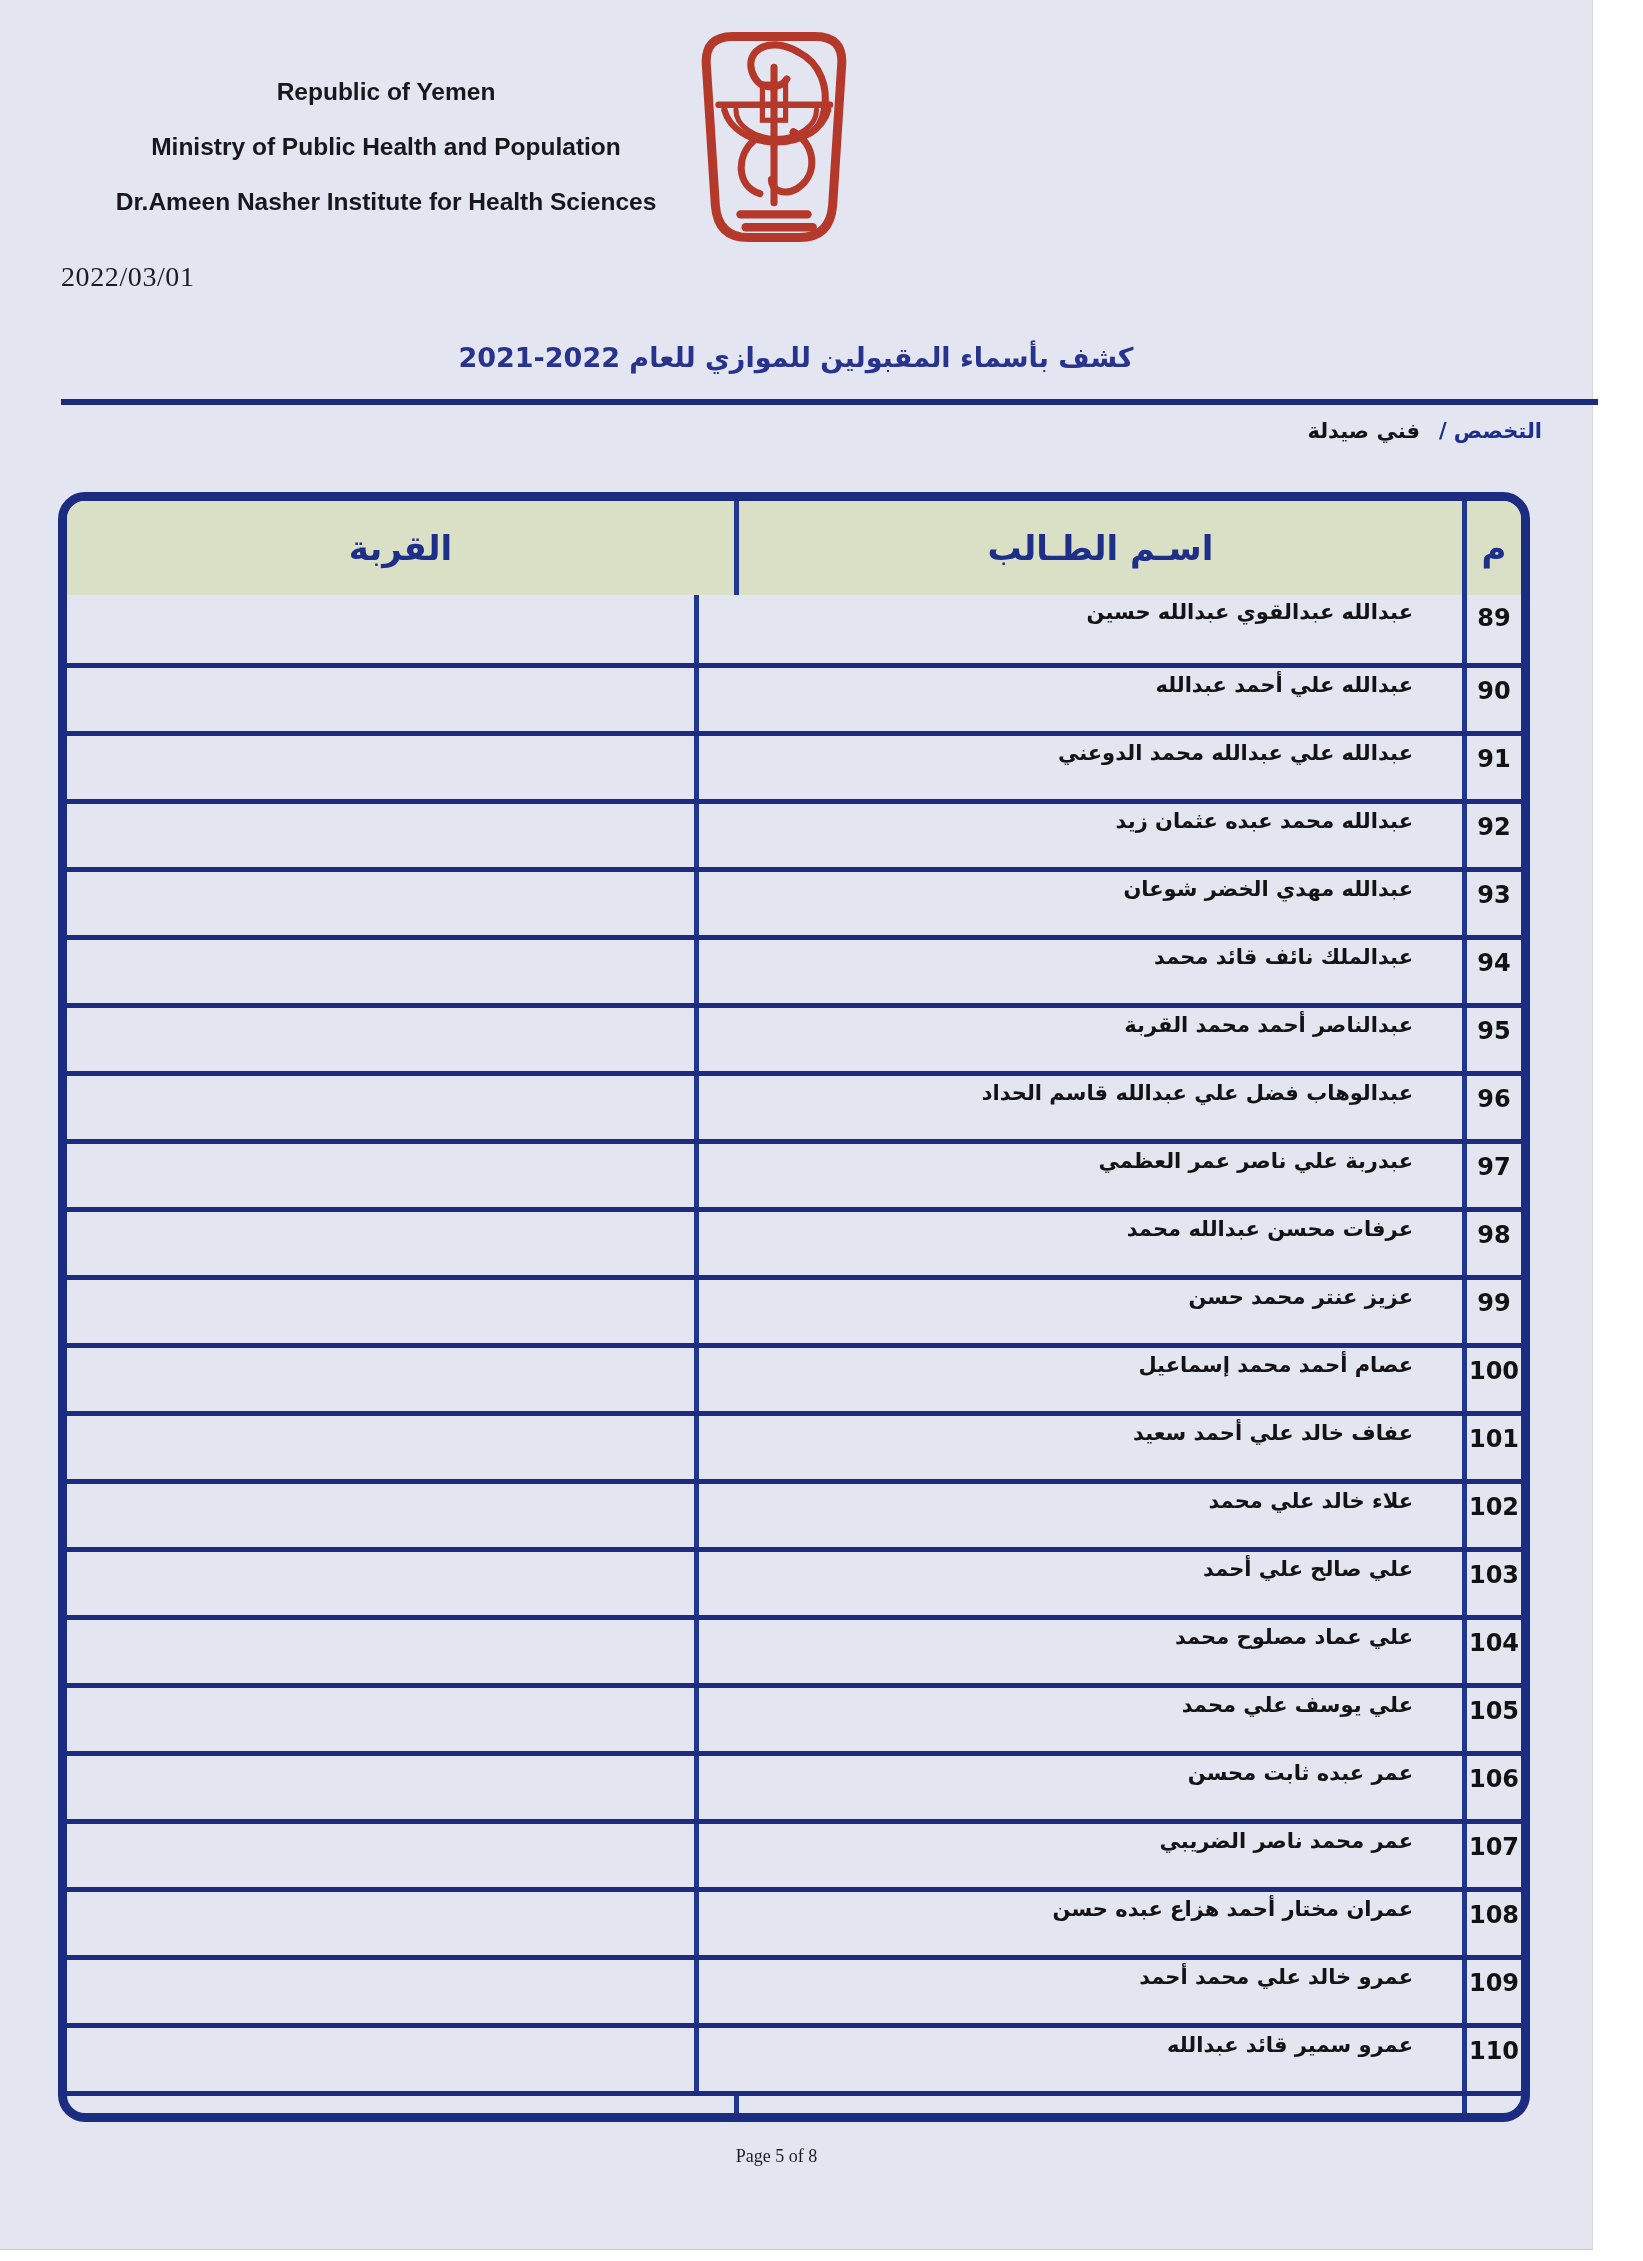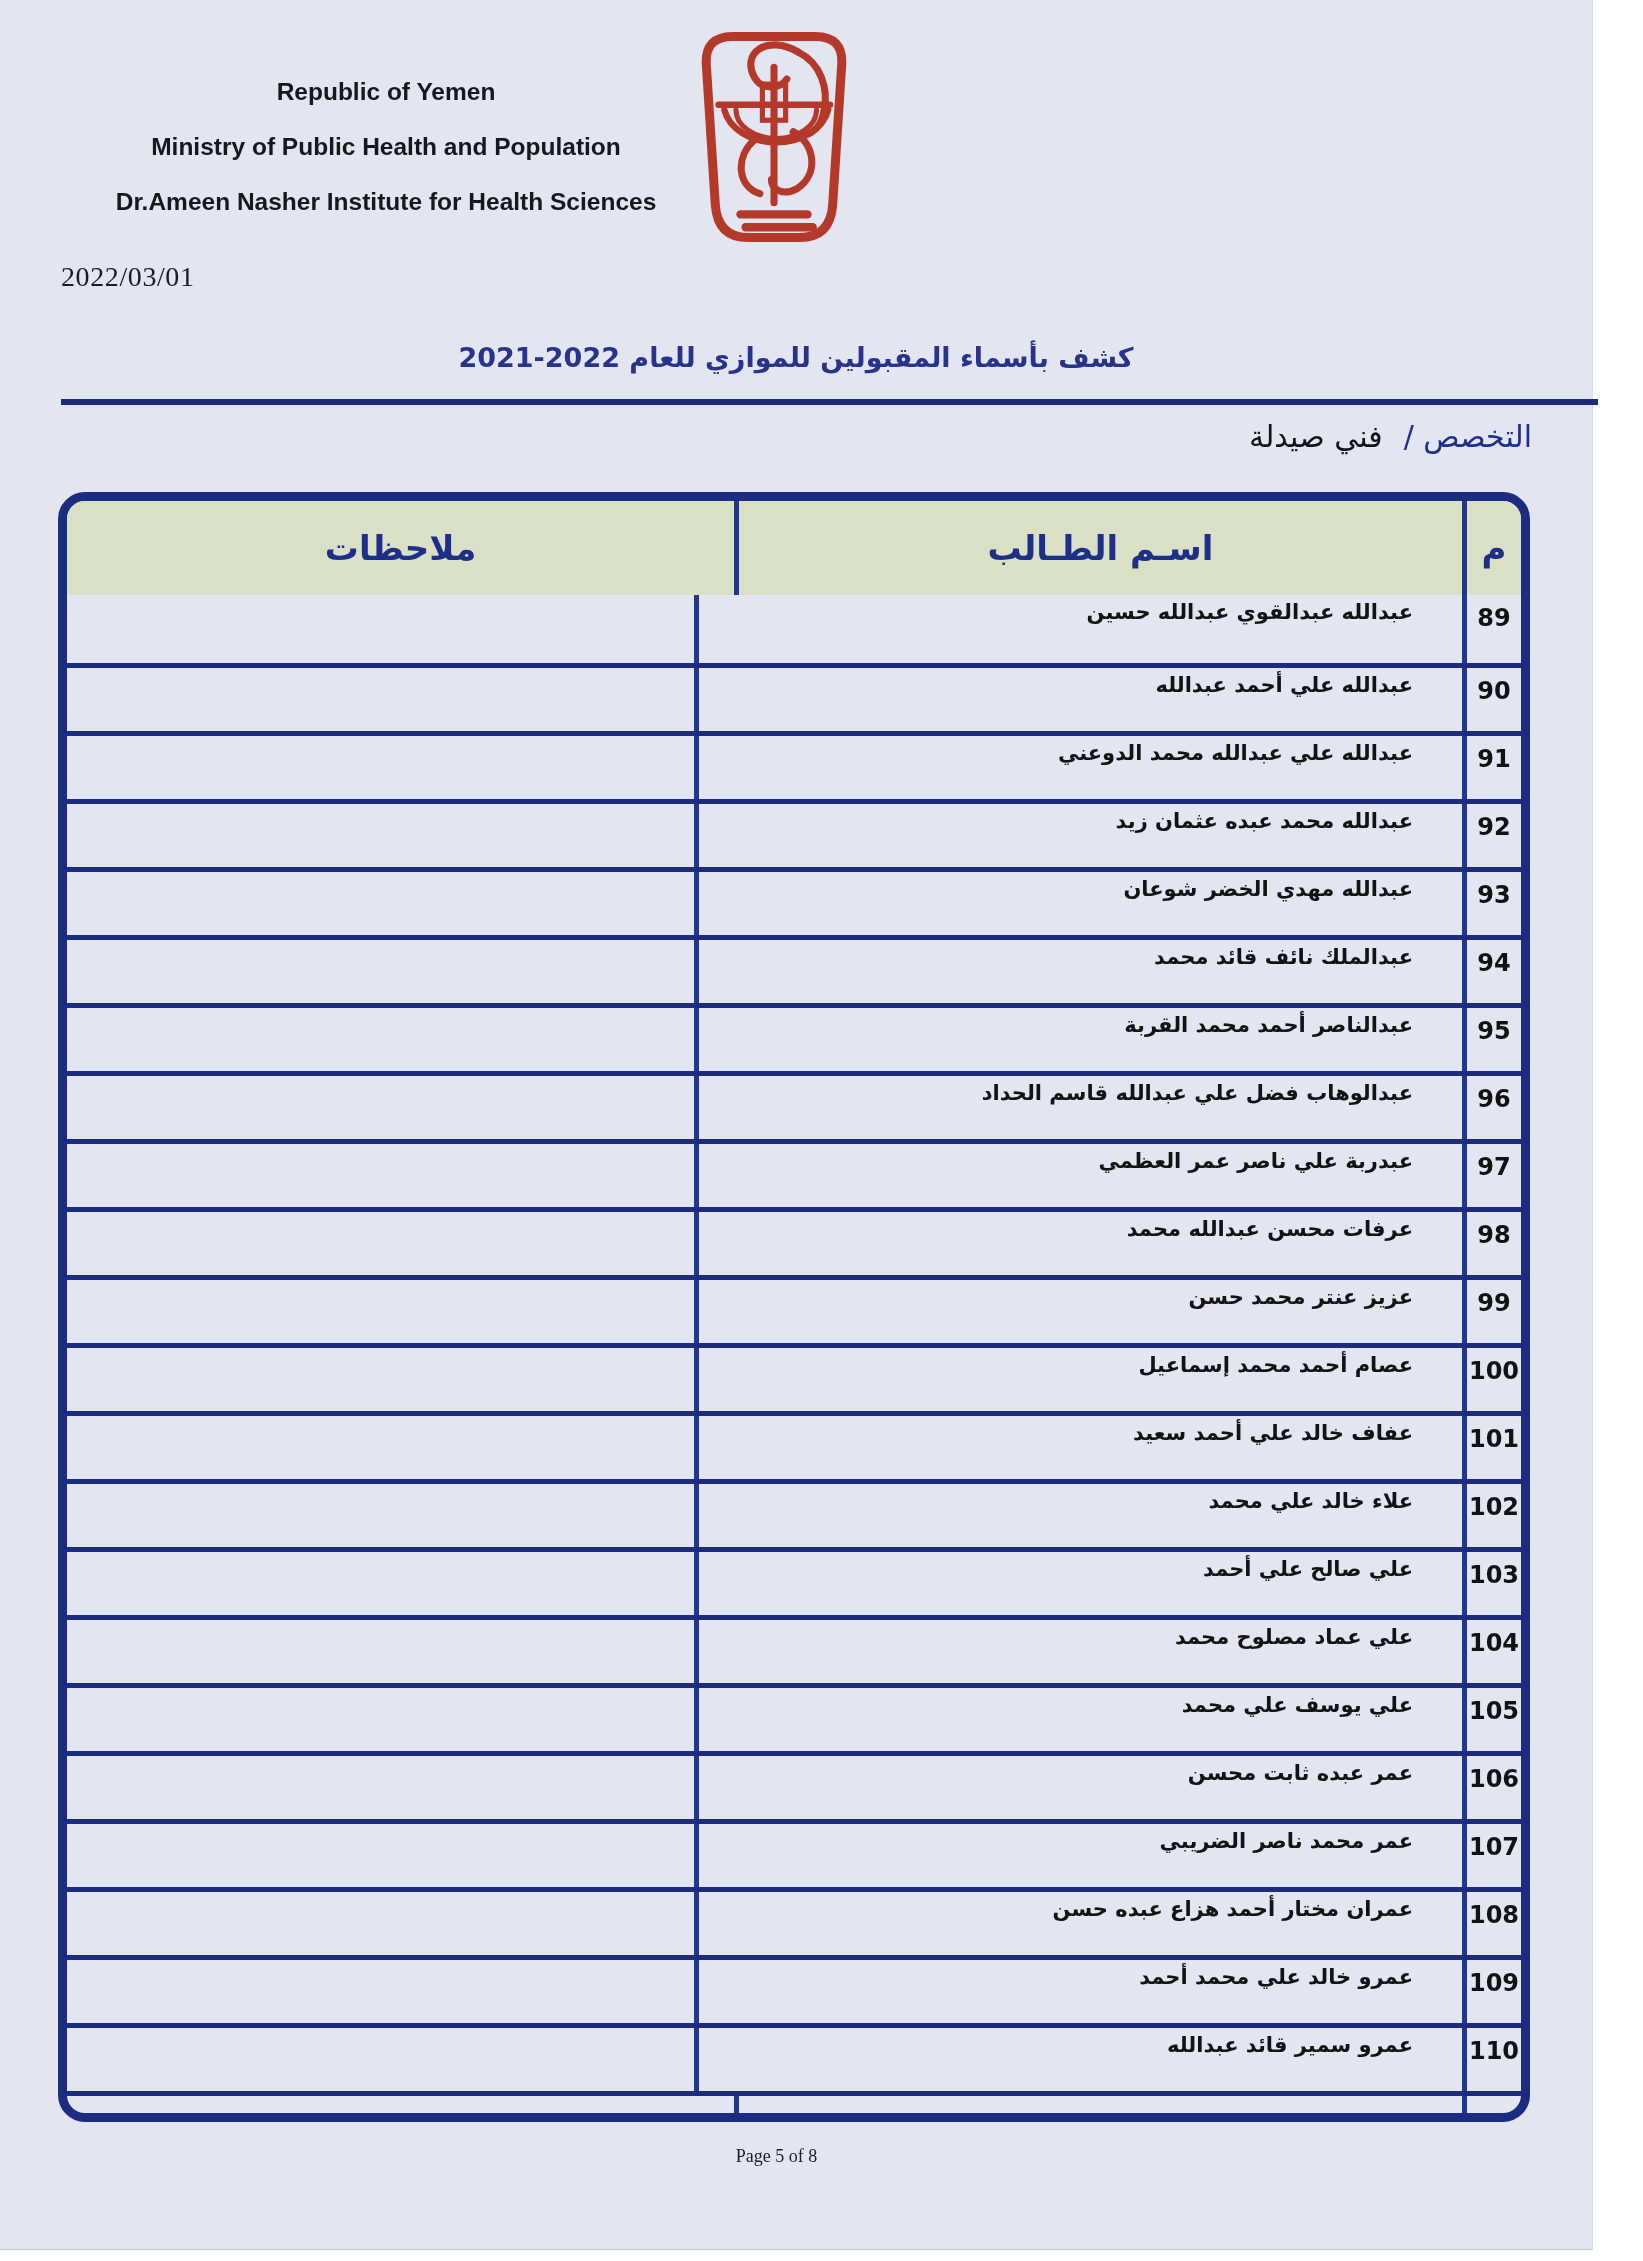--- a/index.html
+++ b/index.html
@@ -28,22 +28,22 @@
     font-family:Liberation Serif, serif;font-weight:400;font-size:28px;
     color:#1c1c22;letter-spacing:0.6px;
   }
   
   .doc-title{
     position:absolute;left:0;top:342px;width:1592px;text-align:center;
     direction:rtl;font-weight:700;font-size:27px;color:#27338c;
   }
   .hrule{position:absolute;left:61px;top:399px;width:1537px;height:5.8px;background:#1b2a7c;}
   .spec-line{
-    position:absolute;right:60px;top:419px;direction:rtl;
-    font-weight:400;font-size:30px;white-space:nowrap;
+    position:absolute;right:50px;top:419px;direction:rtl;
+    font-weight:700;font-size:21px;white-space:nowrap;
   }
   .spec-line .lbl{color:#1c2f8c;}
   .spec-line .val{color:#141414;margin-right:11.6px;}
   
   .roster{
     position:absolute;left:58px;top:492px;width:1454px;
     border:9px solid #1c2c80;border-radius:27px;overflow:hidden;
     background:#e3e5f1;box-sizing:content-box;
   }
   .trow{display:flex;flex-direction:row-reverse;box-sizing:border-box;}
@@ -102,21 +102,21 @@
   <div class="hrule"></div>
   <div class="spec-line">
     <span class="lbl">التخصص /</span>
     <span class="val">فني صيدلة</span>
   </div>
 
   <div class="roster">
     <div class="trow thead">
       <div class="cell c-serial">م</div>
       <div class="cell c-name">اسـم الطـالب</div>
-      <div class="cell c-notes">ملاحظات</div>
+      <div class="cell c-notes">القربة</div>
     </div>
     <div class="tbody">
         <div class="trow">
     <div class="c-serial">89</div>
     <div class="c-name">عبدالله عبدالقوي عبدالله حسين</div>
     <div class="c-notes"></div>
   </div>
         <div class="trow">
     <div class="c-serial">90</div>
     <div class="c-name">عبدالله علي أحمد عبدالله</div>

